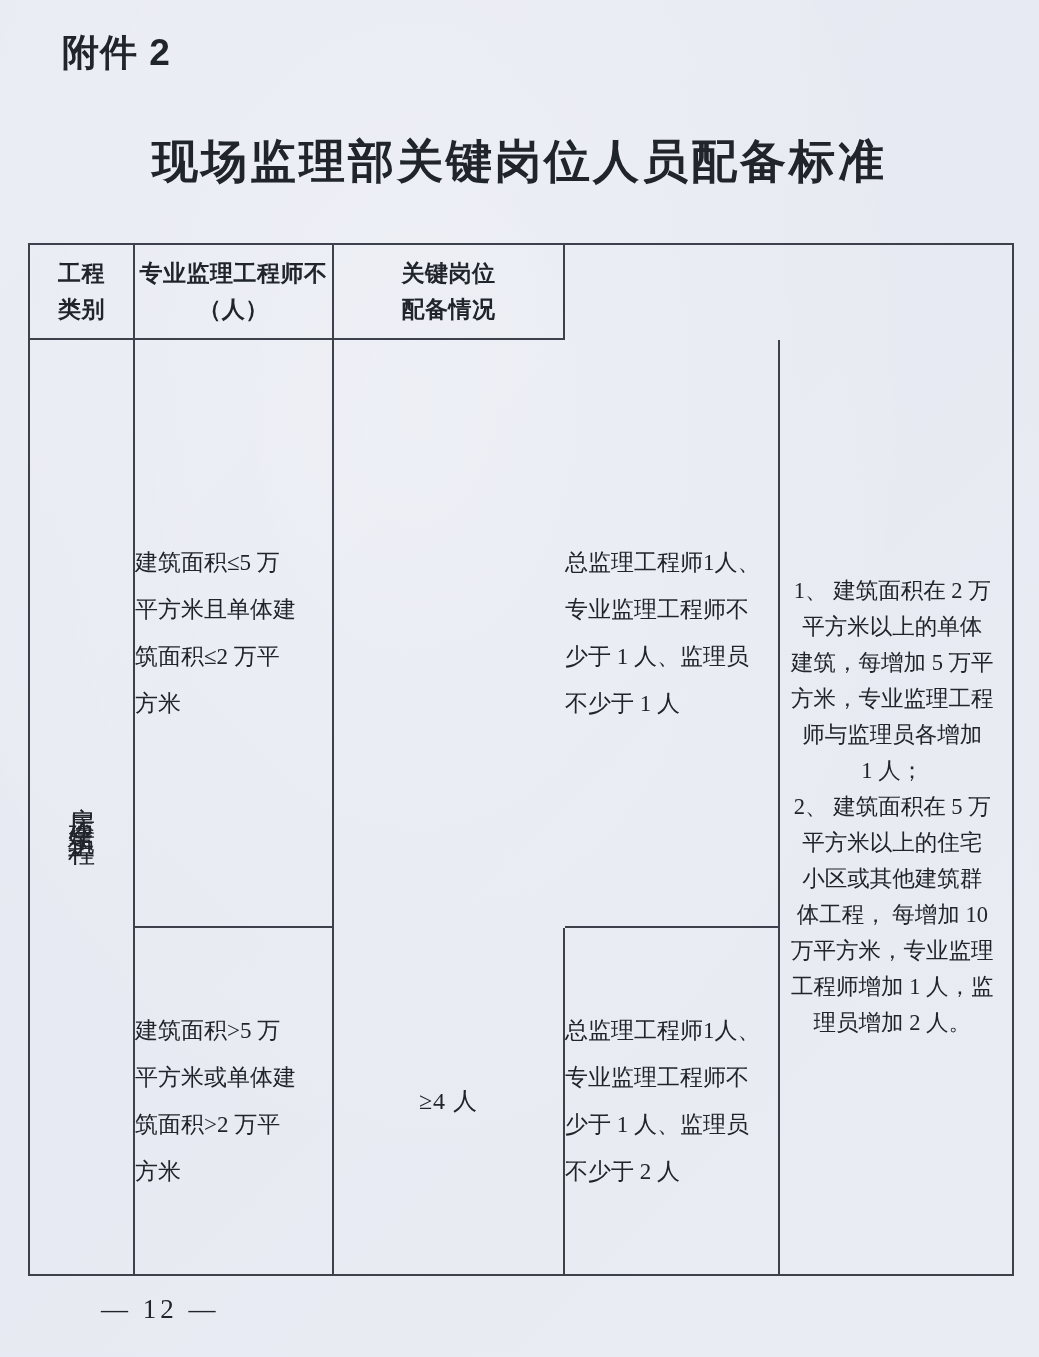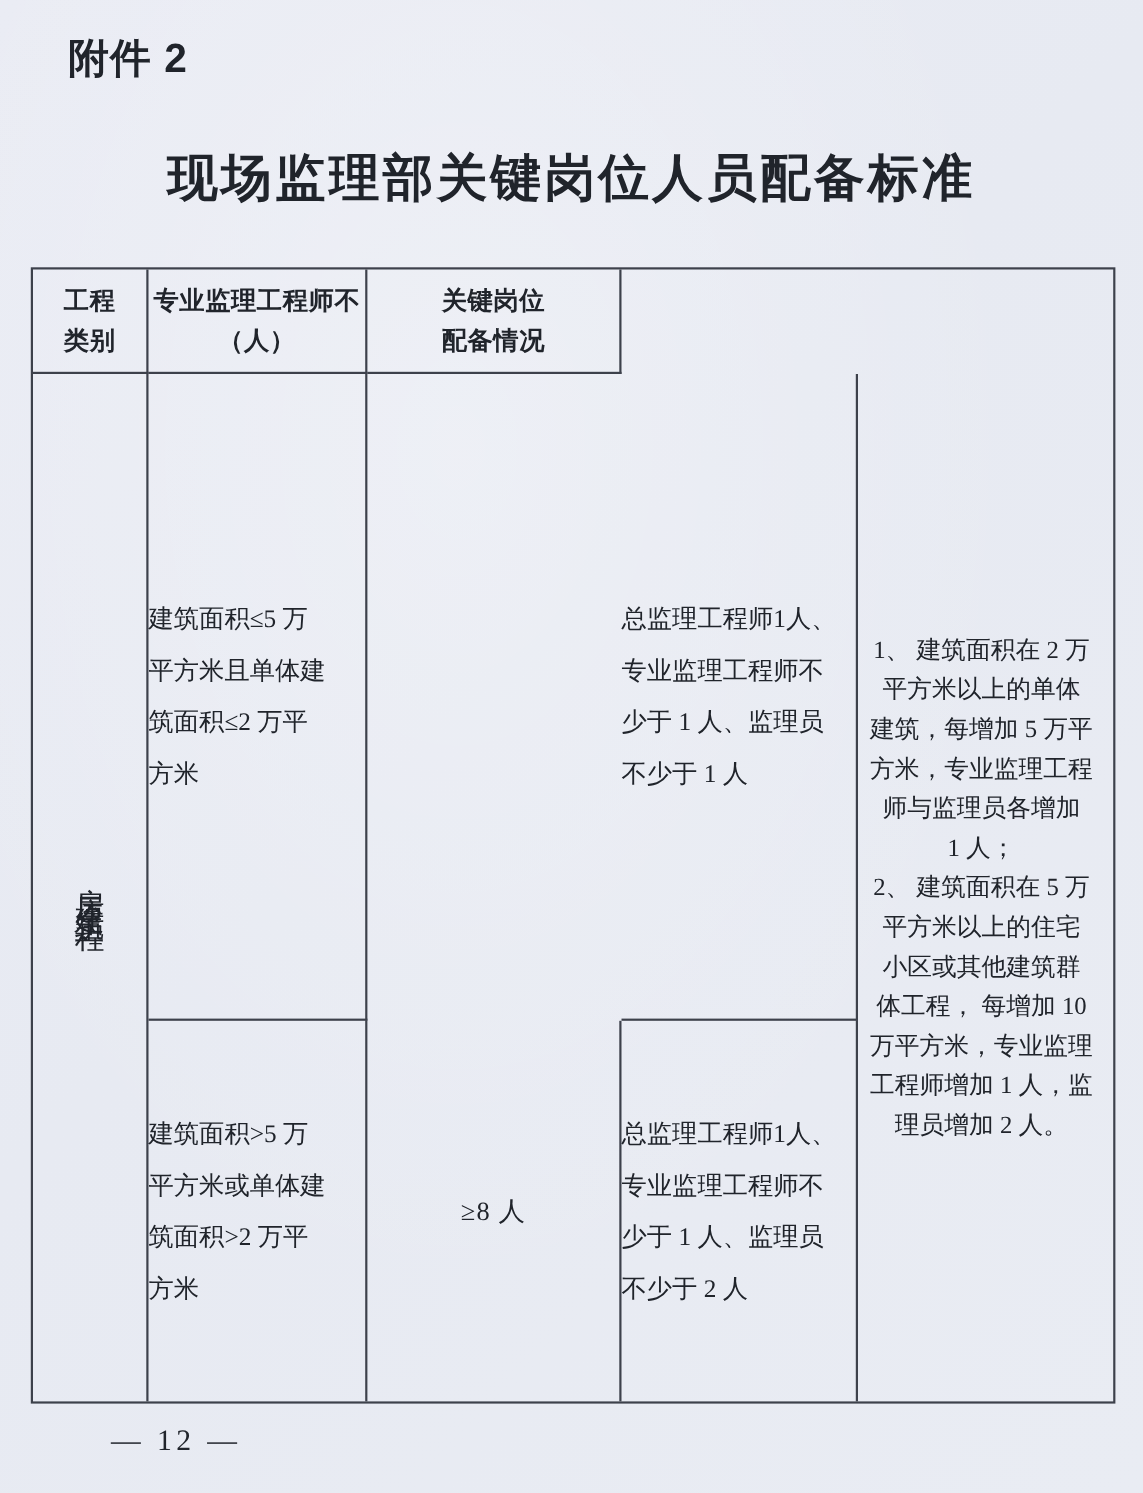--- a/index.html
+++ b/index.html
@@ -154,21 +154,21 @@
 小区或其他建筑群
 体工程， 每增加 10
 万平方米，专业监理
 工程师增加 1 人，监
 理员增加 2 人。</div>
 
   <div class="cell text-cell b-r" style="grid-column:2; grid-row:3;">建筑面积&gt;5 万
 平方米或单体建
 筑面积&gt;2 万平
 方米</div>
-  <div class="cell standard-cell b-r" style="grid-column:3; grid-row:3;">≥8 人</div>
+  <div class="cell standard-cell b-r" style="grid-column:3; grid-row:3;">≥4 人</div>
   <div class="cell text-cell b-r" style="grid-column:4; grid-row:3;">总监理工程师1人、
 专业监理工程师不
 少于 1 人、监理员
 不少于 2 人</div>
 
 </div>
 
 <div class="page-number">— 12 —</div>
 
 </body></html>

